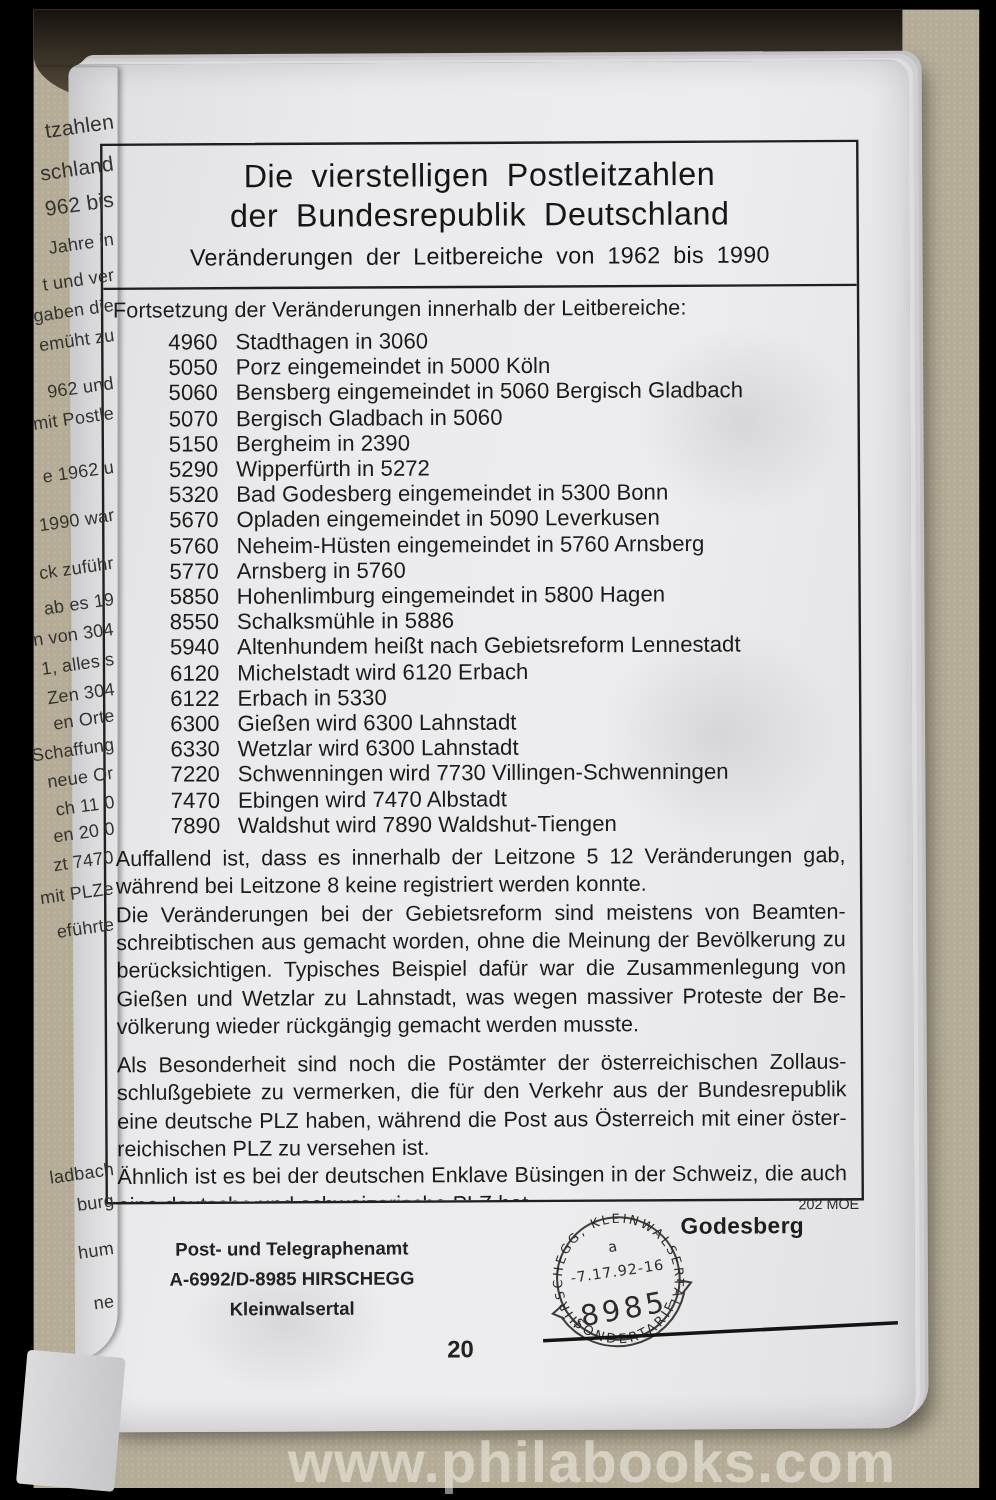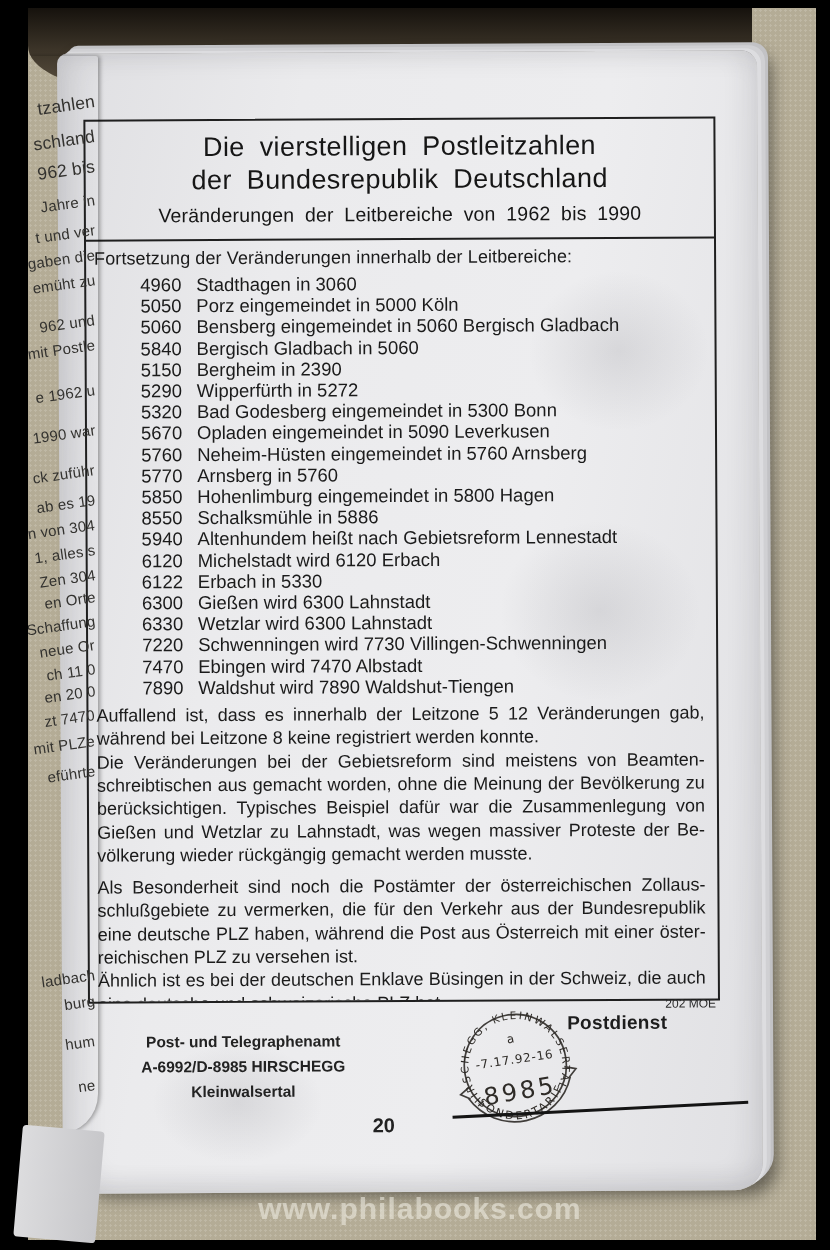--- a/index.html
+++ b/index.html
@@ -76,22 +76,22 @@
   .catalog-ref{position:absolute;top:946px;right:46px;font-size:12px;color:#2a2a2a;}
   .postdienst{position:absolute;left:505px;top:961px;font-size:19px;font-weight:bold;color:#1d1d1d;letter-spacing:.3px;}
   .office{position:absolute;left:65px;top:976px;width:232px;text-align:center;
     font-weight:bold;font-size:15.5px;line-height:25px;color:#222;}
   .stamp-wrap{position:absolute;left:378px;top:939px;width:150px;height:160px;z-index:5;}
   .strike-line{position:absolute;left:390px;top:1064px;width:296px;height:3px;background:#141414;
     transform:rotate(-2.6deg);transform-origin:left center;z-index:6;}
   .page-num{position:absolute;left:310px;top:1062px;font-size:20px;font-weight:bold;color:#222;}
   
   .watermark{
-    position:absolute;left:240px;top:1192px;width:360px;text-align:center;z-index:4;
-    font-size:30px;font-weight:bold;letter-spacing:1px;color:rgba(243,240,231,.55);
+    position:absolute;left:240px;top:1192px;width:360px;text-align:left;z-index:4;
+    font-size:48px;font-weight:bold;letter-spacing:1px;color:rgba(243,240,231,.55);
   }
   .stamp-ink{color:#2e2b27;}
   .stamp-ink text,.stamp-ink textPath{fill:#2e2b27;}
 </style>
 </head>
 <body>
 
 <div class="backdrop"></div>
 <div class="top-shadow"></div>
 
@@ -138,21 +138,21 @@
       <div class="title-line">Die vierstelligen Postleitzahlen</div>
       <div class="title-line">der Bundesrepublik Deutschland</div>
       <div class="subtitle">Veränderungen der Leitbereiche von 1962 bis 1990</div>
     </div>
     <div class="box-body">
       <div class="intro">Fortsetzung der Veränderungen innerhalb der Leitbereiche:</div>
       <div class="plz-list" id="plz-list">
           <div class="plz-row"><span class="plz-code">4960</span><span class="plz-text">Stadthagen in 3060</span></div>
           <div class="plz-row"><span class="plz-code">5050</span><span class="plz-text">Porz eingemeindet in 5000 Köln</span></div>
           <div class="plz-row"><span class="plz-code">5060</span><span class="plz-text">Bensberg eingemeindet in 5060 Bergisch Gladbach</span></div>
-          <div class="plz-row"><span class="plz-code">5840</span><span class="plz-text">Bergisch Gladbach in 5060</span></div>
+          <div class="plz-row"><span class="plz-code">5070</span><span class="plz-text">Bergisch Gladbach in 5060</span></div>
           <div class="plz-row"><span class="plz-code">5150</span><span class="plz-text">Bergheim in 2390</span></div>
           <div class="plz-row"><span class="plz-code">5290</span><span class="plz-text">Wipperfürth in 5272</span></div>
           <div class="plz-row"><span class="plz-code">5320</span><span class="plz-text">Bad Godesberg eingemeindet in 5300 Bonn</span></div>
           <div class="plz-row"><span class="plz-code">5670</span><span class="plz-text">Opladen eingemeindet in 5090 Leverkusen</span></div>
           <div class="plz-row"><span class="plz-code">5760</span><span class="plz-text">Neheim-Hüsten eingemeindet in 5760 Arnsberg</span></div>
           <div class="plz-row"><span class="plz-code">5770</span><span class="plz-text">Arnsberg in 5760</span></div>
           <div class="plz-row"><span class="plz-code">5850</span><span class="plz-text">Hohenlimburg eingemeindet in 5800 Hagen</span></div>
           <div class="plz-row"><span class="plz-code">8550</span><span class="plz-text">Schalksmühle in 5886</span></div>
           <div class="plz-row"><span class="plz-code">5940</span><span class="plz-text">Altenhundem heißt nach Gebietsreform Lennestadt</span></div>
           <div class="plz-row"><span class="plz-code">6120</span><span class="plz-text">Michelstadt wird 6120 Erbach</span></div>
@@ -183,21 +183,21 @@
           </div>
           <div class="para">
             <div class="jline">Ähnlich ist es bei der deutschen Enklave Büsingen in der Schweiz, die auch</div>
             <div class="jline last">eine deutsche und schweizerische PLZ hat.</div>
           </div>
         </div>
     </div>
   </div>
 
   <div class="catalog-ref">202 MOE</div>
-  <div class="postdienst">Postdienst</div>
+  <div class="postdienst">Godesberg</div>
 
   <div class="office">
     <div>Post- und Telegraphenamt</div>
     <div>A-6992/D-8985  HIRSCHEGG</div>
     <div>Kleinwalsertal</div>
   </div>
 
   <div class="stamp-wrap stamp-ink">
     <svg width="150" height="160" viewBox="-75 -75 150 160">
       <defs>

